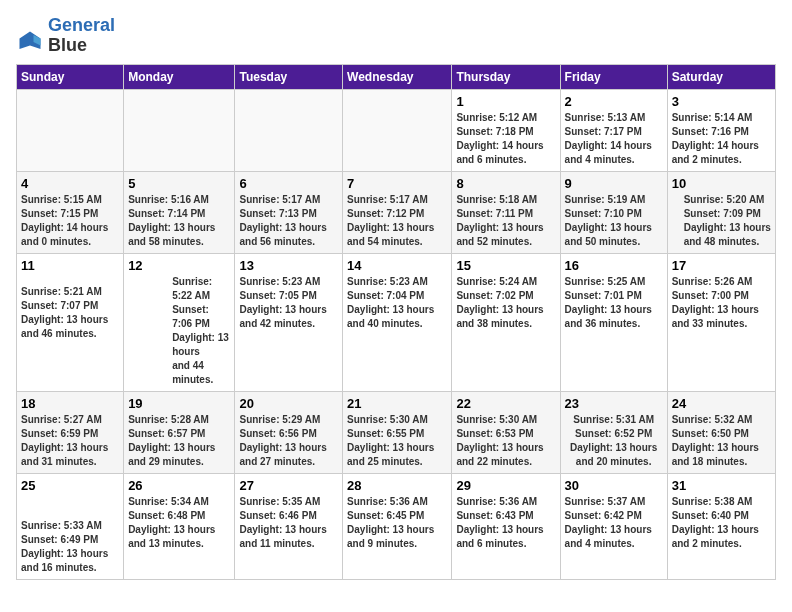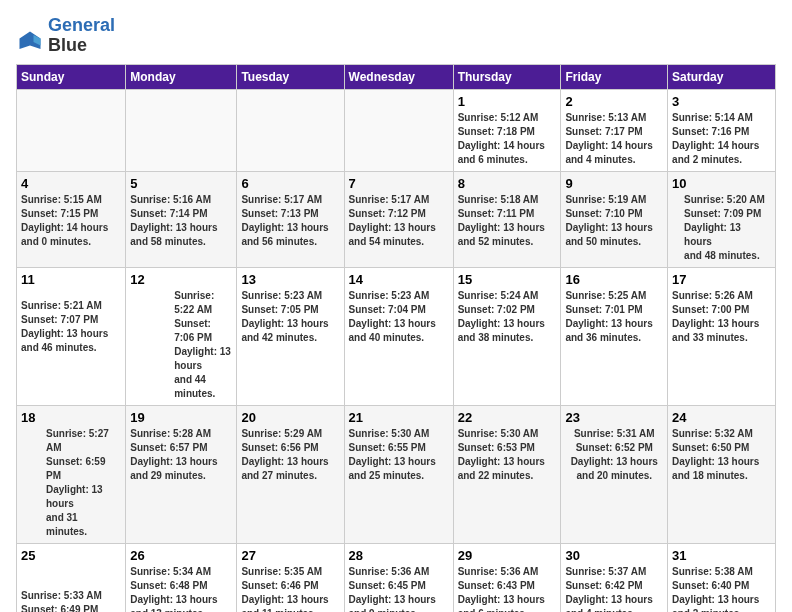--- a/index.html
+++ b/index.html
@@ -242,21 +242,21 @@
           <div class="day-num">17</div>
           <div class="day-detail" style="white-space: pre-line;">Sunrise: 5:26 AM
 Sunset: 7:00 PM
 Daylight: 13 hours
 and 33 minutes.</div>
         </td>
       </tr>
       <tr>
         <td>
           <div class="day-num">18</div>
-          <div class="day-detail" style="white-space: pre-line; margin-left: 25px;">Sunrise: 5:27 AM
+          <div class="day-detail" style="white-space: pre-line;">Sunrise: 5:27 AM
 Sunset: 6:59 PM
 Daylight: 13 hours
 and 31 minutes.</div>
         </td>
         <td>
           <div class="day-num">19</div>
           <div class="day-detail" style="white-space: pre-line;">Sunrise: 5:28 AM
 Sunset: 6:57 PM
 Daylight: 13 hours
 and 29 minutes.</div>

